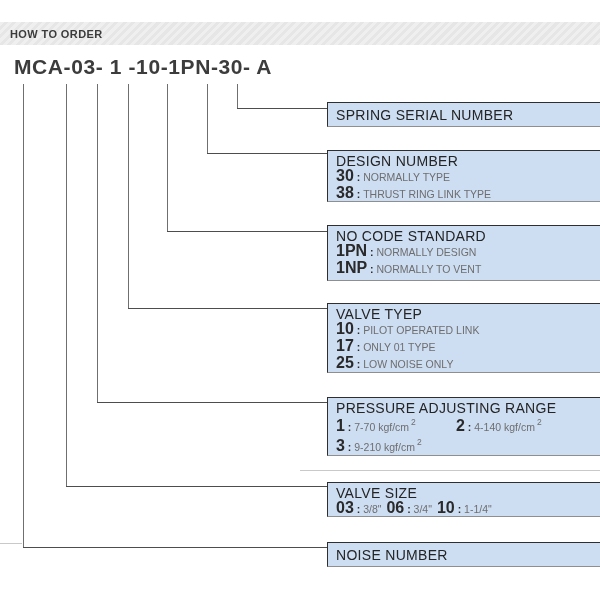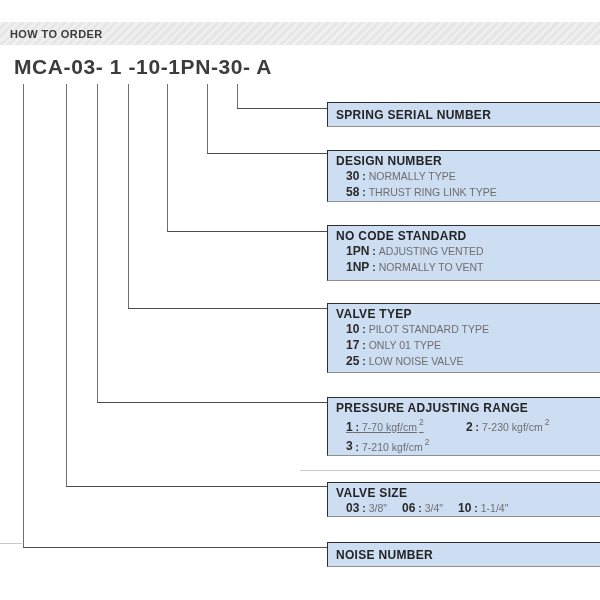--- a/index.html
+++ b/index.html
@@ -11,23 +11,23 @@
         display:flex;align-items:center;}
   .header-title{font-size:11px;font-weight:bold;color:#3b3b3b;letter-spacing:.4px;padding-left:10px;}
   .model-number{position:absolute;left:2px;top:55px;font-size:21px;font-weight:bold;
         color:#3c3c3c;letter-spacing:.6px;white-space:pre;margin-left:12px;}
   .tick{position:absolute;width:1px;background:#6f6f6f;}
   .hline{position:absolute;height:1px;background:#4d4d4d;}
   .spec-box{position:absolute;left:327px;width:277px;background:#cdddf2;
         border:1px solid #2f2f2f;border-bottom-color:#8f8f8f;box-sizing:border-box;
         padding:3px 0 0 8px;overflow:hidden;}
   .spec-box.title-only{display:flex;align-items:center;padding-top:0;}
-  .box-title{font-size:12px;font-weight:bold;color:#242424;letter-spacing:.3px;line-height:14px;}
+  .box-title{font-size:14px;font-weight:normal;color:#242424;letter-spacing:.3px;line-height:14px;}
   .box-row{font-size:10.5px;line-height:16px;color:#6e6e6e;}
-  .code{font-weight:bold;color:#2a2a2a;font-size:12px;margin-left:10px;}
+  .code{font-weight:bold;color:#2a2a2a;font-size:16px;}
   .sep{font-weight:bold;color:#2a2a2a;white-space:pre;}
   .desc{color:#6e6e6e;}
   sup.sq{font-size:8.5px;color:#6e6e6e;position:relative;top:-1px;margin-left:2px;vertical-align:super;}
   .item{display:inline-block;}
   .artifact{position:absolute;height:1px;background:#c9c9c9;}
 </style>
 </head>
 <body>
 
 <div class="page" id="page">
@@ -40,43 +40,43 @@
 <div class="tick" style="left: 237px; top: 84px; height: 24px;"></div>
     <div class="hline" style="left: 237px; top: 108px; width: 91px;"></div>
     <div class="spec-box title-only" style="top: 102px; height: 25px;">
       <div class="box-title">SPRING SERIAL NUMBER</div>
     </div>
     <div class="tick" style="left: 207px; top: 84px; height: 69px;"></div>
     <div class="hline" style="left: 207px; top: 153px; width: 121px;"></div>
     <div class="spec-box" style="top: 150px; height: 52px;">
       <div class="box-title">DESIGN NUMBER</div>
       <div class="box-row"><span class="item"><span class="code">30</span><span class="sep"> : </span><span class="desc">NORMALLY TYPE</span></span></div>
-      <div class="box-row"><span class="item"><span class="code">58</span><span class="sep"> : </span><span class="desc">THRUST RING LINK TYPE</span></span></div>
+      <div class="box-row"><span class="item"><span class="code">38</span><span class="sep"> : </span><span class="desc">THRUST RING LINK TYPE</span></span></div>
     </div>
     <div class="tick" style="left: 167px; top: 84px; height: 147px;"></div>
     <div class="hline" style="left: 167px; top: 231px; width: 161px;"></div>
     <div class="spec-box" style="top: 225px; height: 56px;">
       <div class="box-title">NO CODE STANDARD</div>
-      <div class="box-row"><span class="item"><span class="code">1PN</span><span class="sep"> : </span><span class="desc">ADJUSTING VENTED</span></span></div>
+      <div class="box-row"><span class="item"><span class="code">1PN</span><span class="sep"> : </span><span class="desc">NORMALLY DESIGN</span></span></div>
       <div class="box-row"><span class="item"><span class="code">1NP</span><span class="sep"> : </span><span class="desc">NORMALLY TO VENT</span></span></div>
     </div>
     <div class="tick" style="left: 128px; top: 84px; height: 224px;"></div>
     <div class="hline" style="left: 128px; top: 308px; width: 200px;"></div>
     <div class="spec-box" style="top: 303px; height: 70px;">
       <div class="box-title">VALVE TYEP</div>
-      <div class="box-row"><span class="item"><span class="code">10</span><span class="sep"> : </span><span class="desc">PILOT STANDARD TYPE</span></span></div>
+      <div class="box-row"><span class="item"><span class="code">10</span><span class="sep"> : </span><span class="desc">PILOT OPERATED LINK</span></span></div>
       <div class="box-row"><span class="item"><span class="code">17</span><span class="sep"> : </span><span class="desc">ONLY 01 TYPE</span></span></div>
-      <div class="box-row"><span class="item"><span class="code">25</span><span class="sep"> : </span><span class="desc">LOW NOISE VALVE</span></span></div>
+      <div class="box-row"><span class="item"><span class="code">25</span><span class="sep"> : </span><span class="desc">LOW NOISE ONLY</span></span></div>
     </div>
     <div class="tick" style="left: 97px; top: 84px; height: 318px;"></div>
     <div class="hline" style="left: 97px; top: 402px; width: 231px;"></div>
     <div class="spec-box" style="top: 397px; height: 59px;">
       <div class="box-title">PRESSURE ADJUSTING RANGE</div>
-      <div class="box-row"><span class="item" style="min-width: 120px; text-decoration: underline;"><span class="code">1</span><span class="sep"> : </span><span class="desc">7-70 kgf/cm</span><sup class="sq">2</sup></span><span class="item"><span class="code">2</span><span class="sep"> : </span><span class="desc">7-230 kgf/cm</span><sup class="sq">2</sup></span></div>
-      <div class="box-row"><span class="item"><span class="code">3</span><span class="sep"> : </span><span class="desc">7-210 kgf/cm</span><sup class="sq">2</sup></span></div>
+      <div class="box-row"><span class="item" style="min-width: 120px;"><span class="code">1</span><span class="sep"> : </span><span class="desc">7-70 kgf/cm</span><sup class="sq">2</sup></span><span class="item"><span class="code">2</span><span class="sep"> : </span><span class="desc">4-140 kgf/cm</span><sup class="sq">2</sup></span></div>
+      <div class="box-row"><span class="item"><span class="code">3</span><span class="sep"> : </span><span class="desc">9-210 kgf/cm</span><sup class="sq">2</sup></span></div>
     </div>
     <div class="tick" style="left: 66px; top: 84px; height: 402px;"></div>
     <div class="hline" style="left: 66px; top: 486px; width: 262px;"></div>
     <div class="spec-box" style="top: 482px; height: 35px;">
       <div class="box-title">VALVE SIZE</div>
       <div class="box-row"><span class="item" style="margin-right: 5px;"><span class="code">03</span><span class="sep"> : </span><span class="desc">3/8"</span></span><span class="item" style="margin-right: 5px;"><span class="code">06</span><span class="sep"> : </span><span class="desc">3/4"</span></span><span class="item"><span class="code">10</span><span class="sep"> : </span><span class="desc">1-1/4"</span></span></div>
     </div>
     <div class="tick" style="left: 23px; top: 84px; height: 463px;"></div>
     <div class="hline" style="left: 23px; top: 547px; width: 305px;"></div>
     <div class="spec-box title-only" style="top: 542px; height: 25px;">

